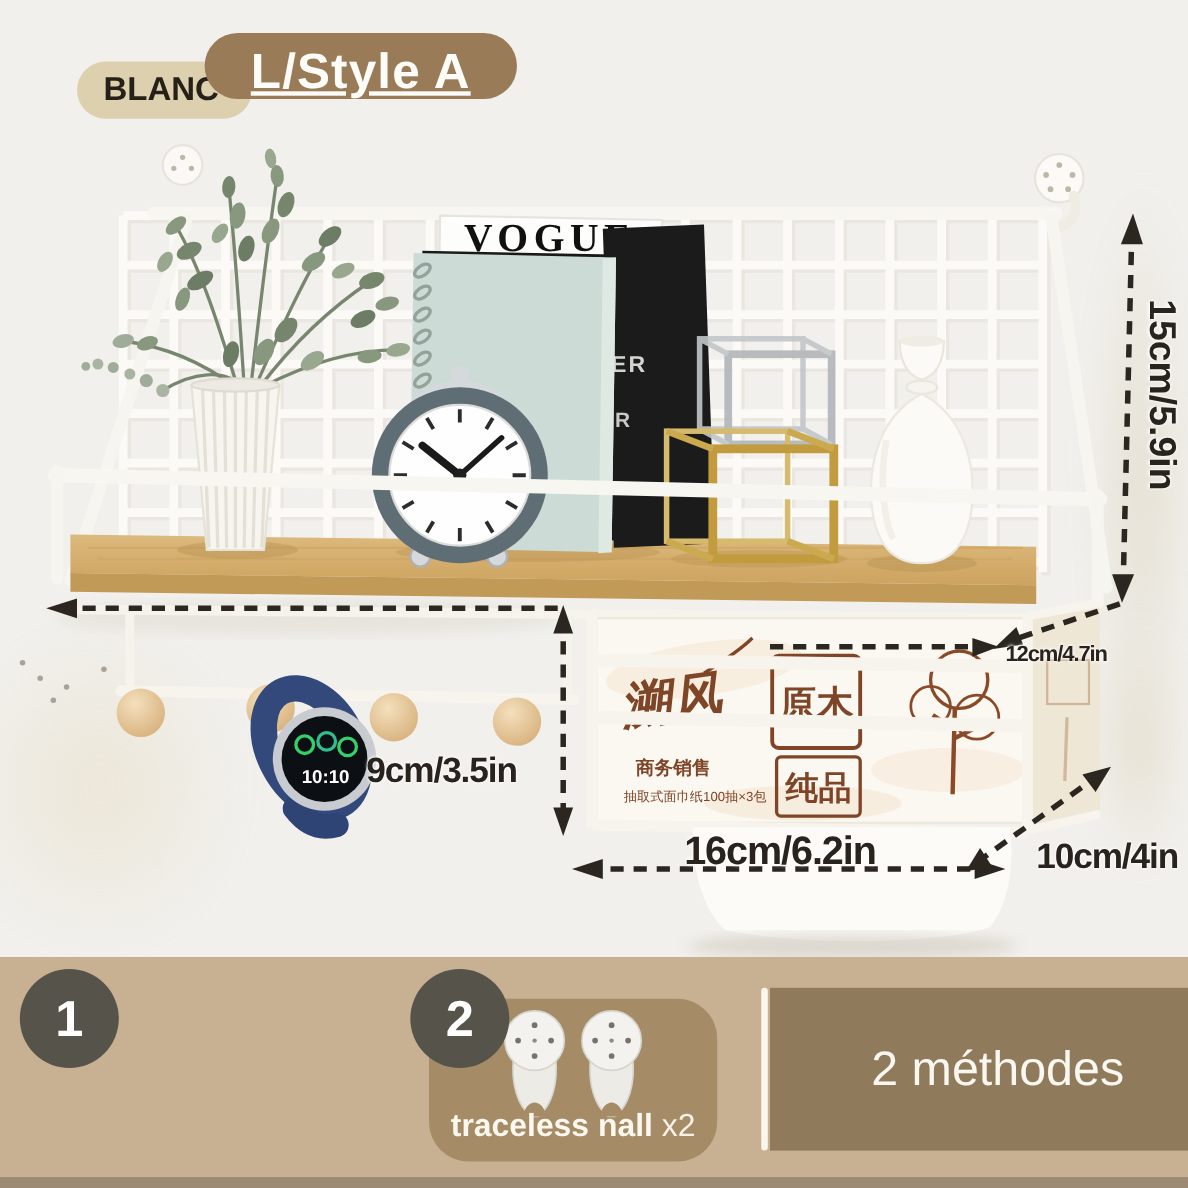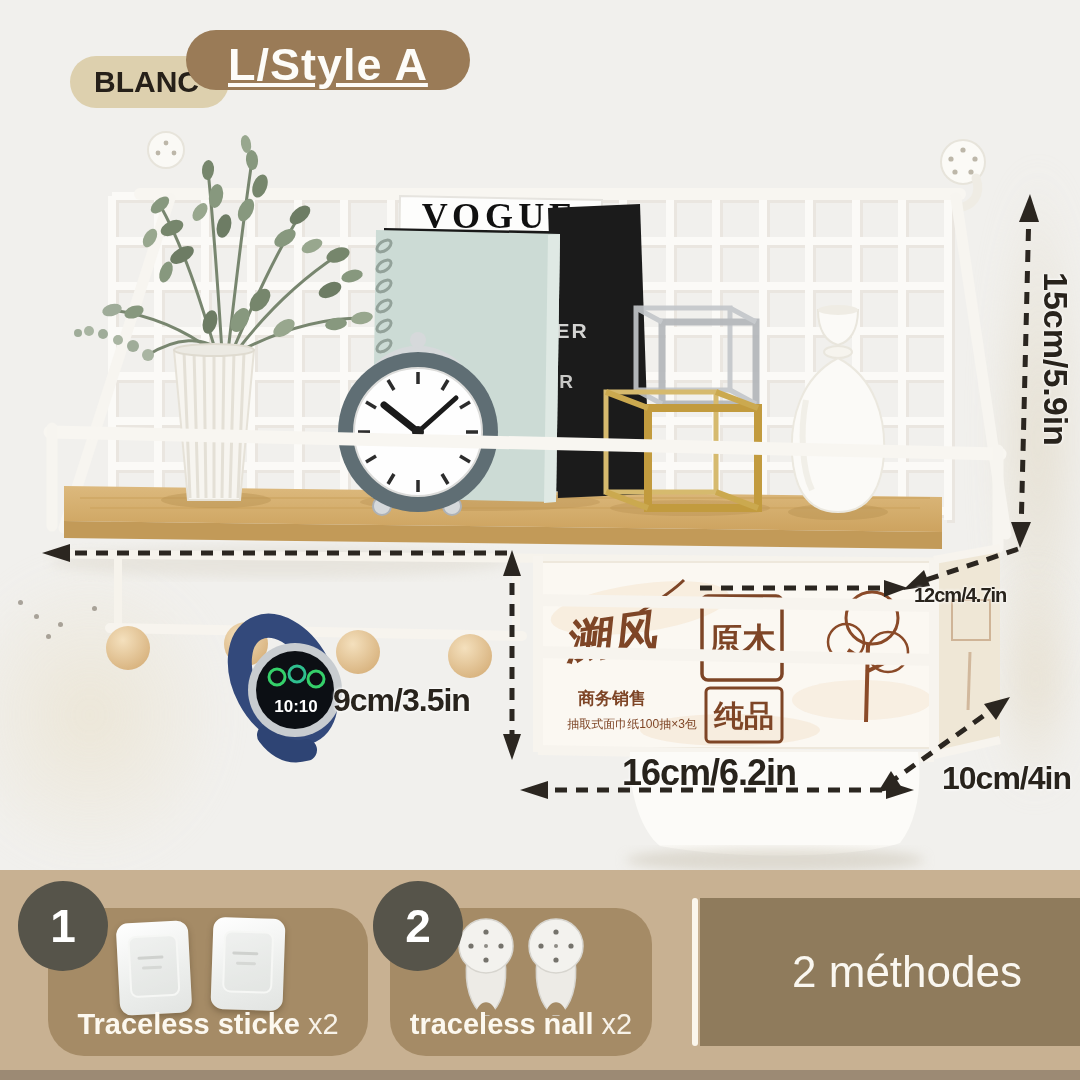--- a/index.html
+++ b/index.html
@@ -331,35 +331,20 @@
   <div class="dim dim-12">12cm/4.7in</div>
   <div class="dim dim-16">16cm/6.2in</div>
   <div class="dim dim-10">10cm/4in</div>
 
   <div class="badge-color">BLANC</div>
   <div class="badge-variant">L/Style A</div>
 
   <div class="bottom-strip"></div>
   <div class="bottom-edge"></div>
 
-  <div class="method-card m1">
-    <div class="sticker st1">
-      <div class="inner"></div>
-        <div class="sq1"></div>
-        <div class="sq2"></div>
-    </div>
-    <div class="sticker st2">
-      <div class="inner"></div>
-        <div class="sq1"></div>
-        <div class="sq2"></div>
-    </div>
-    <div class="card-label">
-      <span>Traceless sticke</span><span class="cnt">x2</span>
-    </div>
-  </div>
   <div class="step-circle c1">1</div>
 
   <div class="method-card m2">
     <svg class="hookimg hk1" width="64" height="104" viewBox="0 0 64 104">
       <path d="M13,44 C10,70 17,90 29,99 L35,99 C47,90 54,70 51,44 C45,52 19,52 13,44 Z" fill="#edebe6" stroke="#d7d5cf" stroke-width="1.5"></path>
       <path d="M21,99 C25,82 39,82 43,99 Z" fill="#a58b66"></path>
       <circle cx="32" cy="30" r="27" fill="#f3f2ee" stroke="#d7d5cf" stroke-width="1.5"></circle>
       <circle cx="32" cy="16" r="2.6" fill="#75736c"></circle>
         <circle cx="17" cy="30" r="2.6" fill="#75736c"></circle>
       <circle cx="47" cy="30" r="2.6" fill="#75736c"></circle>

